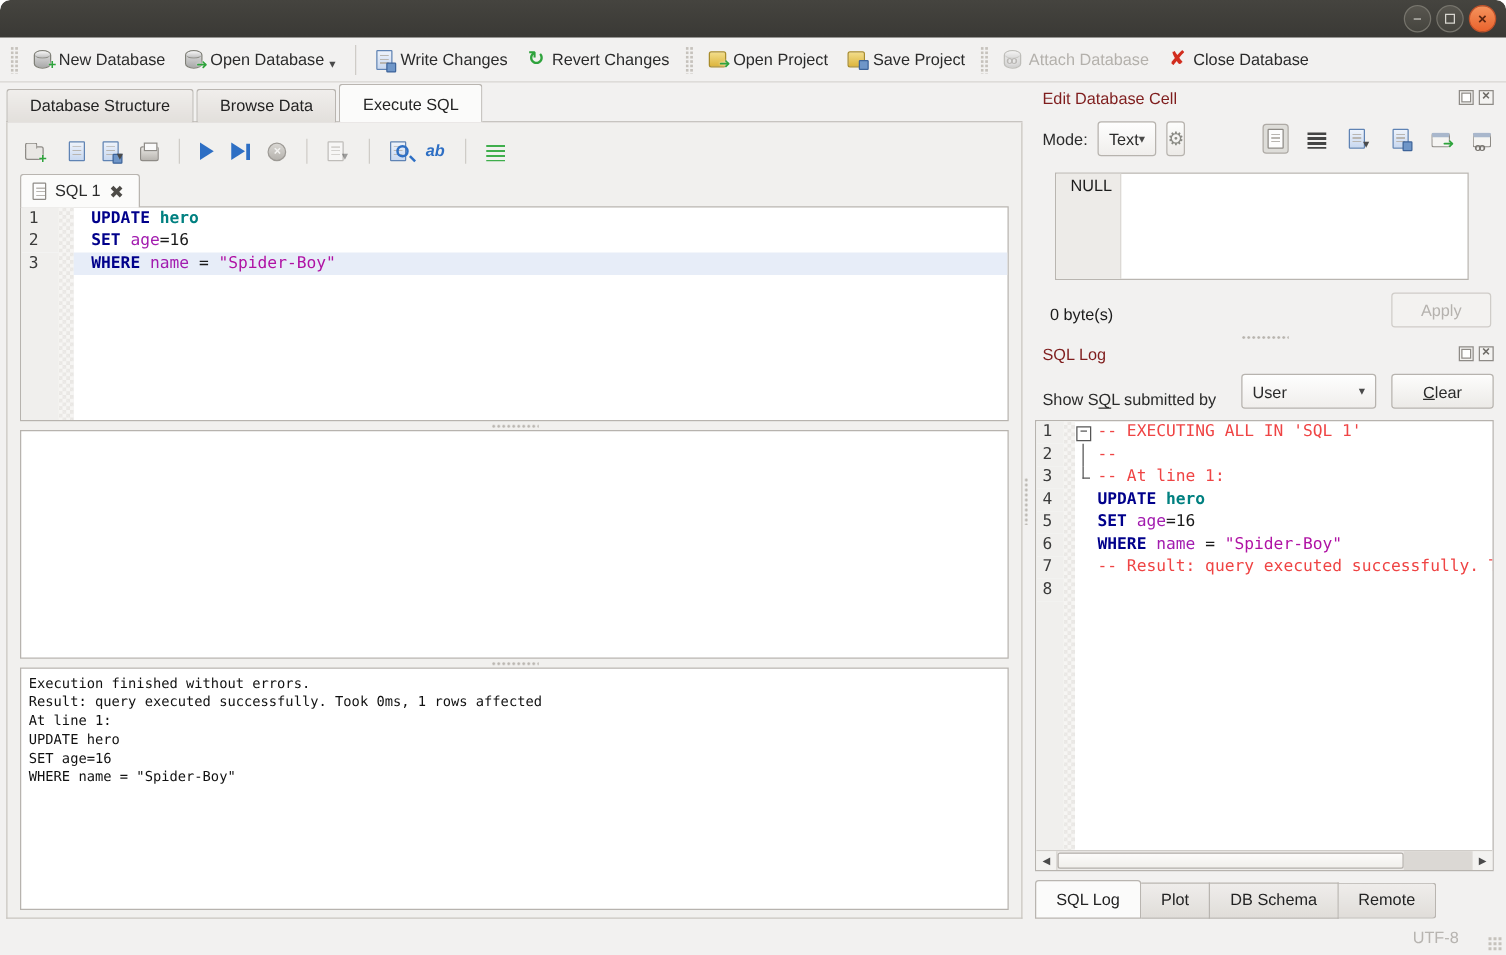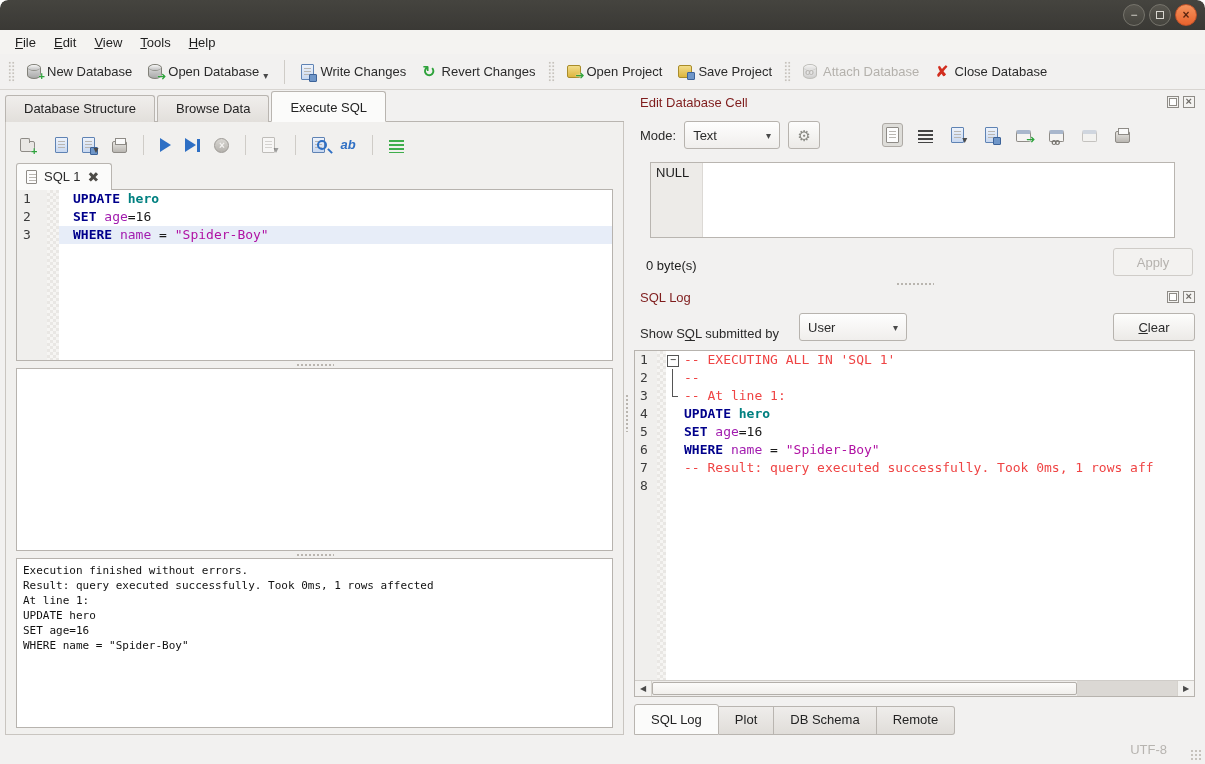--- a/index.html
+++ b/index.html
@@ -54,21 +54,21 @@
   .ic-wrap { width:15px; height:13px; background:repeating-linear-gradient(#3fae4c 0 2px, transparent 2px 4px); margin-top:2px; }
   .ic-indent { width:15px; height:13px; background:repeating-linear-gradient(#444 0 2px, transparent 2px 4px); margin-top:2px; }
   .ic-gear { font-size:15px; color:#8a8a84; line-height:1; }
   .ic-win { width:15px; height:12px; background:#f5f4f2; border:1px solid #8e8b86; border-top:4px solid #a9b7cc; border-radius:2px; margin-top:2px; }
   .ic-link-glyph { position:absolute; left:1px; top:3px; font-size:9px; color:#77746f; letter-spacing:-2px; font-weight:bold; }
   .ic-tab { width:15px; height:11px; border:1px solid #8e8b86; border-radius:2px; background:#e9e7e4; margin-top:3px; }
   .ic-tab::before { content:""; position:absolute; left:-1px; top:-4px; width:8px; height:4px; border:1px solid #8e8b86; border-bottom:none; border-radius:2px 2px 0 0; background:#e9e7e4; }
 
   
   .mainrow { flex:1; display:flex; min-height:0; }
-  .leftcol { width:624px; flex:none; display:flex; flex-direction:column; padding-left:5px; }
+  .leftcol { width:818px; flex:none; display:flex; flex-direction:column; padding-left:5px; }
   .vsplit { width:6px; flex:none; display:flex; align-items:center; justify-content:center; }
   .vsplit .dots { width:4px; height:38px; background-image:radial-gradient(#b9b5af 1px, transparent 1.2px); background-size:4px 4px; }
   .rightcol { flex:1; display:flex; flex-direction:column; min-width:0; padding:2px 10px 0 4px; }
 
   
   .tabbar { height:32px; flex:none; display:flex; align-items:flex-end; border-bottom:1px solid #b9b5b0; }
   .tab { padding:5px 18px 6px; background:linear-gradient(#f0eeec,#e2dfdb); border:1px solid #b9b5b0; border-bottom:none; margin-right:2px; border-radius:3px 3px 0 0; color:#232323; position:relative; top:1px; height:27px; }
   .tab.active { background:#fbfbfa; height:31px; padding-top:8px; z-index:2; border-bottom:1px solid #fbfbfa; }
 
   .left-frame { flex:1; border:1px solid #c9c5c0; border-top:none; background:#f1f0ee; padding:8px 10px 6px; display:flex; flex-direction:column; min-height:0; }
@@ -115,21 +115,21 @@
   .mode-row { height:38px; flex:none; display:flex; align-items:center; gap:8px; padding-left:6px; margin-top:4px; }
   .selectbox { display:flex; align-items:center; justify-content:space-between; background:linear-gradient(#fefefe,#f0eeec); border:1px solid #b7b3ae; border-radius:3px; height:28px; padding:0 8px; }
   .selectbox .car { font-size:10px; color:#4a4a4a; }
   .btn { background:linear-gradient(#fdfdfc,#eceae7); border:1px solid #b7b3ae; border-radius:3px; height:28px; display:flex; align-items:center; justify-content:center; }
   .btn.disabled { color:#b5b2ae; background:#f3f2f0; border-color:#cfccc8; }
   .gearbtn { width:32px; }
   .cell-icons { display:flex; align-items:center; gap:12px; margin-left:54px; }
   .cell-icons .ibtn { position:relative; display:flex; align-items:center; padding:3px; }
   .cell-icons .ibtn.pressed { background:#deddd9; border:1px solid #aeaaa5; border-radius:3px; }
 
-  .cellbox { height:76px; flex:none; border:1px solid #b9b5b0; background:#fff; margin:8px 20px 0 16px; display:flex; }
+  .cellbox { height:86px; flex:none; border:1px solid #b9b5b0; background:#fff; margin:8px 20px 0 16px; display:flex;text-align:center; }
   .cellbox .null-gutter { width:52px; flex:none; background:#edebe8; border-right:1px solid #dcd9d5; padding:2px 0 0 5px; color:#1c1c1c; }
   .cell-info-row { flex:none; display:flex; align-items:flex-end; justify-content:space-between; padding:10px 2px 4px 12px; }
   .cell-info-row .txt div { line-height:20px; color:#1c1c1c; }
   .apply-btn { width:80px; }
 
   .log-filter-row { height:34px; flex:none; display:flex; align-items:center; justify-content:space-between; padding-left:6px; margin-top:3px; }
   .log-filter-row .lbl u { text-underline-offset:2px; }
   .log-filter-row .left { display:flex; align-items:flex-end; gap:20px; }
   .clear-btn { width:82px; }
 
@@ -173,27 +173,20 @@
         </div>
       <div class="win-btn">
           <span class="maxbox"></span>
         </div>
       <div class="win-btn close">
           <span>×</span>
         </div>
     </div>
   </div>
 
-  <div class="menubar">
-    <div class="menu-item">File</div>
-    <div class="menu-item">Edit</div>
-    <div class="menu-item">View</div>
-    <div class="menu-item">Tools</div>
-    <div class="menu-item">Help</div>
-  </div>
 
   <div class="toolbar">
     <div class="tb-grip"></div>
     <div class="tb-btn">
       <span class="ic ic-db">
           <span class="ic-badge badge-green">+</span>
         </span>
       <span>New Database</span>
     </div>
     <div class="tb-btn">

